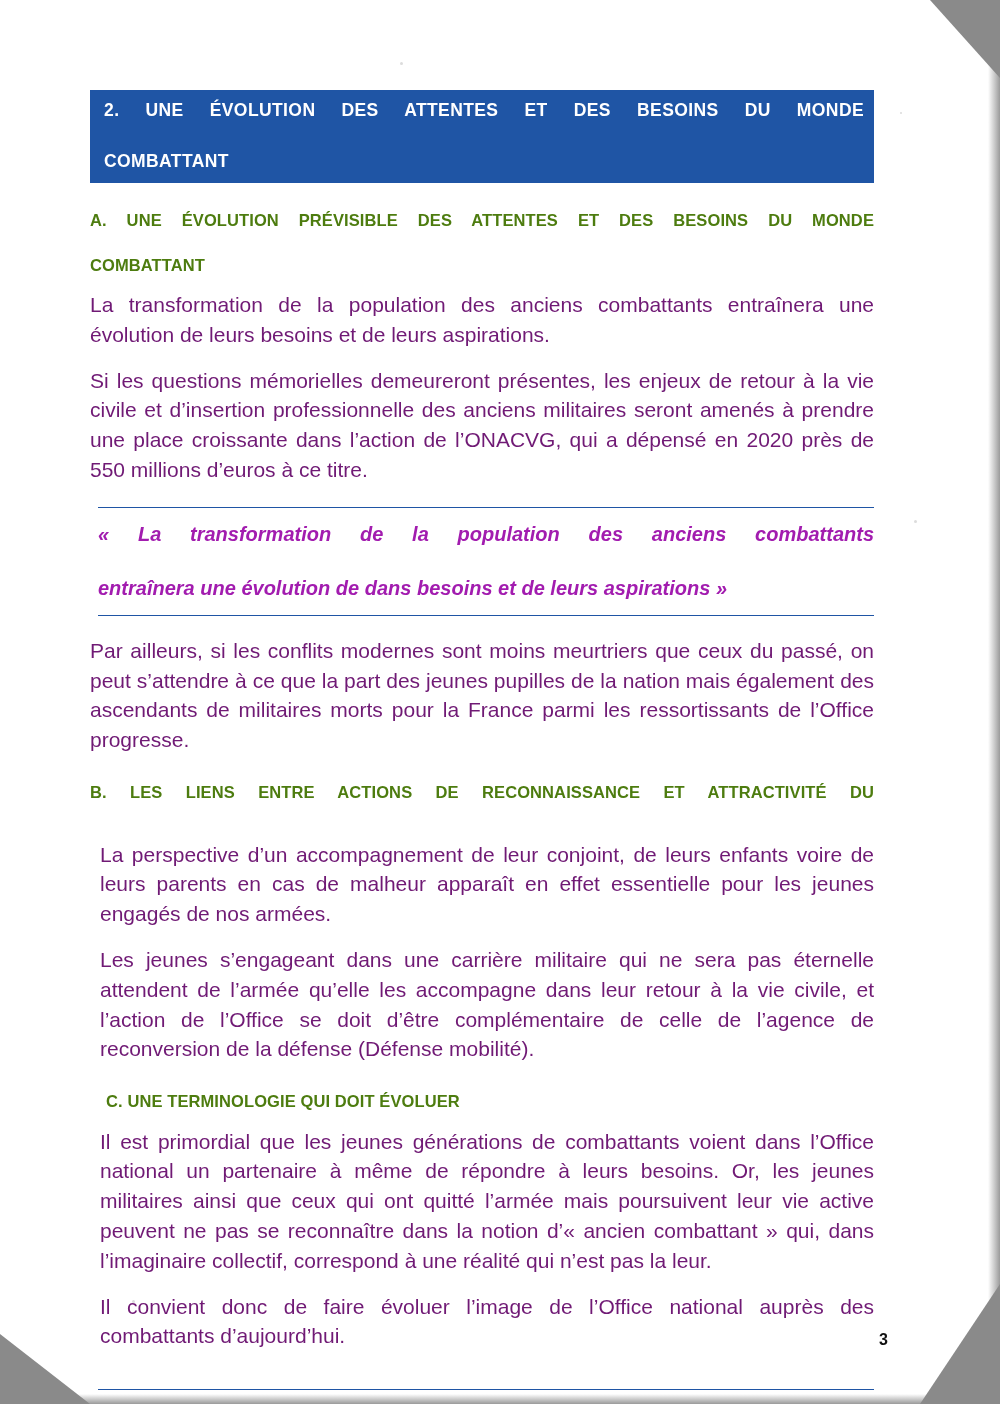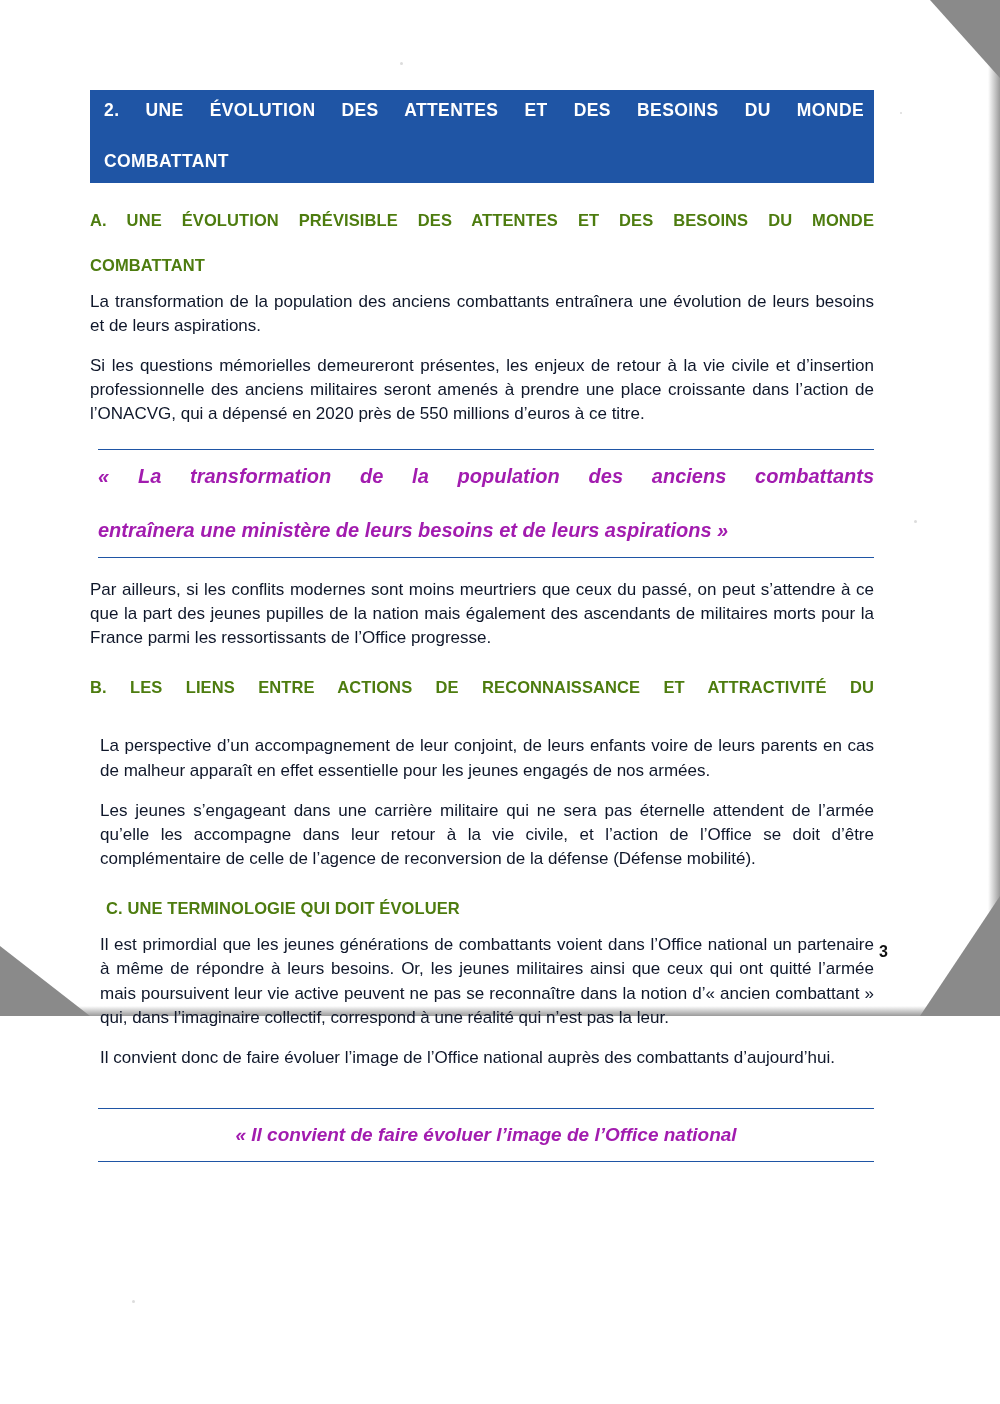--- a/index.html
+++ b/index.html
@@ -14,21 +14,21 @@
     font-family: "Liberation Sans", sans-serif;
     overflow: hidden;
   }
 
   
   .page-sheet {
     position: absolute;
     left: 0;
     top: 0;
     width: 1000px;
-    height: 1016px;
+    height: 1404px;
     background: #ffffff;
   }
 
   
   .scan-backing {
     position: absolute;
     background: #8a8a8a;
   }
   .corner-tr {
     top: 0;
@@ -117,25 +117,25 @@
     width: 100%;
   }
   h2.section-title.justified .line-b {
     display: block;
   }
   h2.section-title.indented {
     margin-left: 16px;
   }
 
   p.body-text {
-    font-size: 17px;
+    font-size: 21px;
     line-height: 1.42;
     text-align: justify;
     margin: 0 0 16px 0;
-    color: #0f172a;
+    color: #701a75;
   }
   p.body-text.indent {
     margin-left: 10px;
   }
 
   
   .pullquote {
     border-top: 1.5px solid #1f55a5;
     border-bottom: 1.5px solid #1f55a5;
     margin: 22px 0 20px 8px;
@@ -211,21 +211,21 @@
     <h2 class="section-title justified">
       <span class="line-a">A. UNE ÉVOLUTION PRÉVISIBLE DES ATTENTES ET DES BESOINS DU MONDE</span>
       <span class="line-b">COMBATTANT</span>
     </h2>
 
     <p class="body-text">La transformation de la population des anciens combattants entraînera une évolution de leurs besoins et de leurs aspirations.</p>
     <p class="body-text">Si les questions mémorielles demeureront présentes, les enjeux de retour à la vie civile et d’insertion professionnelle des anciens militaires seront amenés à prendre une place croissante dans l’action de l’ONACVG, qui a dépensé en 2020 près de 550 millions d’euros à ce titre.</p>
 
     <div class="pullquote justify">
       <span class="pq-line1">« La transformation de la population des anciens combattants</span>
-      <span class="pq-line2">entraînera une ministère de leurs besoins et de leurs aspirations »</span>
+      <span class="pq-line2">entraînera une évolution de dans besoins et de leurs aspirations »</span>
     </div>
 
     <p class="body-text">Par ailleurs, si les conflits modernes sont moins meurtriers que ceux du passé, on peut s’attendre à ce que la part des jeunes pupilles de la nation mais également des ascendants de militaires morts pour la France parmi les ressortissants de l’Office progresse.</p>
 
     <h2 class="section-title justified">
       <span class="line-a">B. LES LIENS ENTRE ACTIONS DE RECONNAISSANCE ET ATTRACTIVITÉ DU</span>
     </h2>
 
     <p class="body-text indent">La perspective d’un accompagnement de leur conjoint, de leurs enfants voire de leurs parents en cas de malheur apparaît en effet essentielle pour les jeunes engagés de nos armées.</p>
     <p class="body-text indent">Les jeunes s’engageant dans une carrière militaire qui ne sera pas éternelle attendent de l’armée qu’elle les accompagne dans leur retour à la vie civile, et l’action de l’Office se doit d’être complémentaire de celle de l’agence de reconversion de la défense (Défense mobilité).</p>

